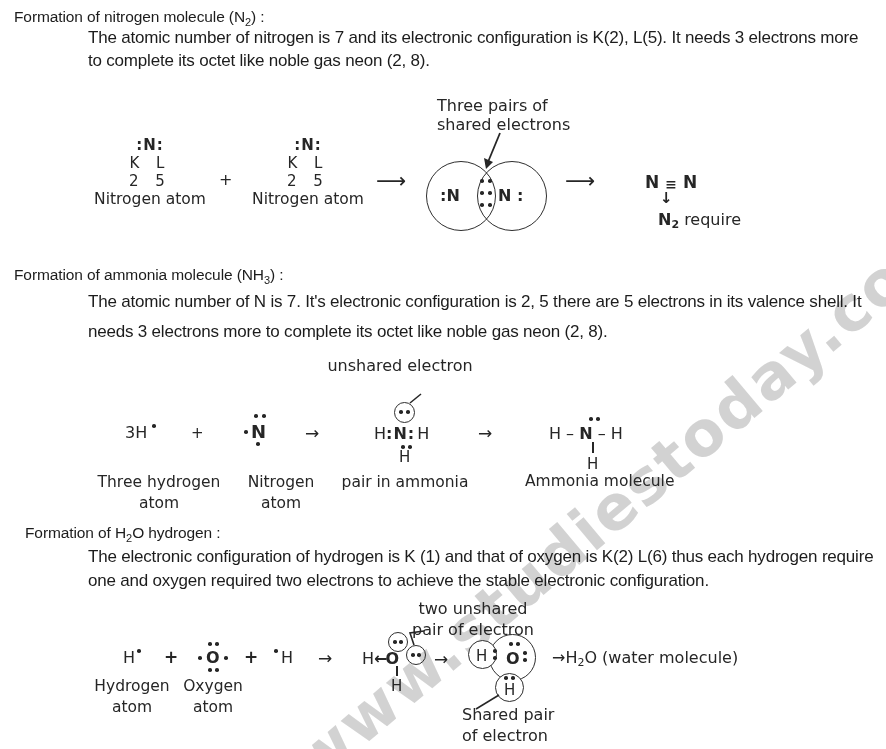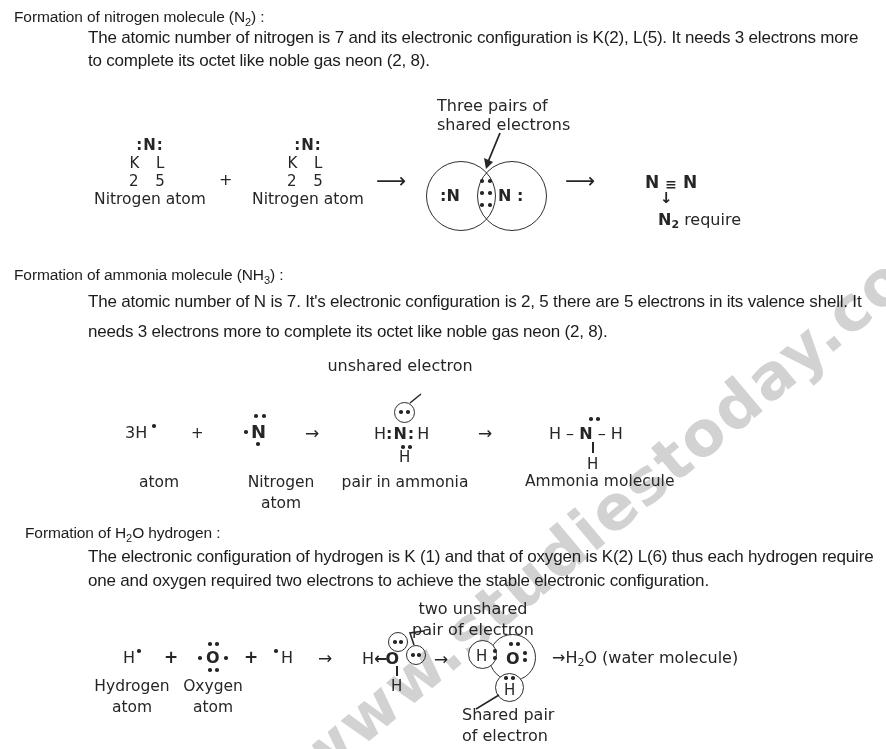--- a/index.html
+++ b/index.html
@@ -100,20 +100,21 @@
 
 <div class="abs dj" style="left:478px;top:423px;font-size:17px">→</div>
 
 <span class="dot" style="left:589px;top:417px"></span>
 <span class="dot" style="left:596px;top:417px"></span>
 <div class="abs dj" style="left:549px;top:424px;font-size:16px"><span>H – </span><span style="font-weight:600">N</span><span> – H</span></div>
 <div class="bar" style="left:592px;top:442px;height:11px"></div>
 <div class="abs dj" style="left:587px;top:455px;font-size:15px">H</div>
 
 <div class="abs dj ctr" style="left:84px;top:472px;width:150px;font-size:15.5px;line-height:21px">
+  <div>Three hydrogen</div>
   <div>atom</div>
 </div>
 <div class="abs dj ctr" style="left:231px;top:472px;width:100px;font-size:15.5px;line-height:21px">
   <div>Nitrogen</div>
   <div>atom</div>
 </div>
 <div class="abs dj ctr" style="left:330px;top:472px;width:150px;font-size:15.5px;line-height:21px">
   <div>pair in ammonia</div>
 </div>
 <div class="abs dj" style="left:525px;top:472px;font-size:15.5px">Ammonia molecule</div>

